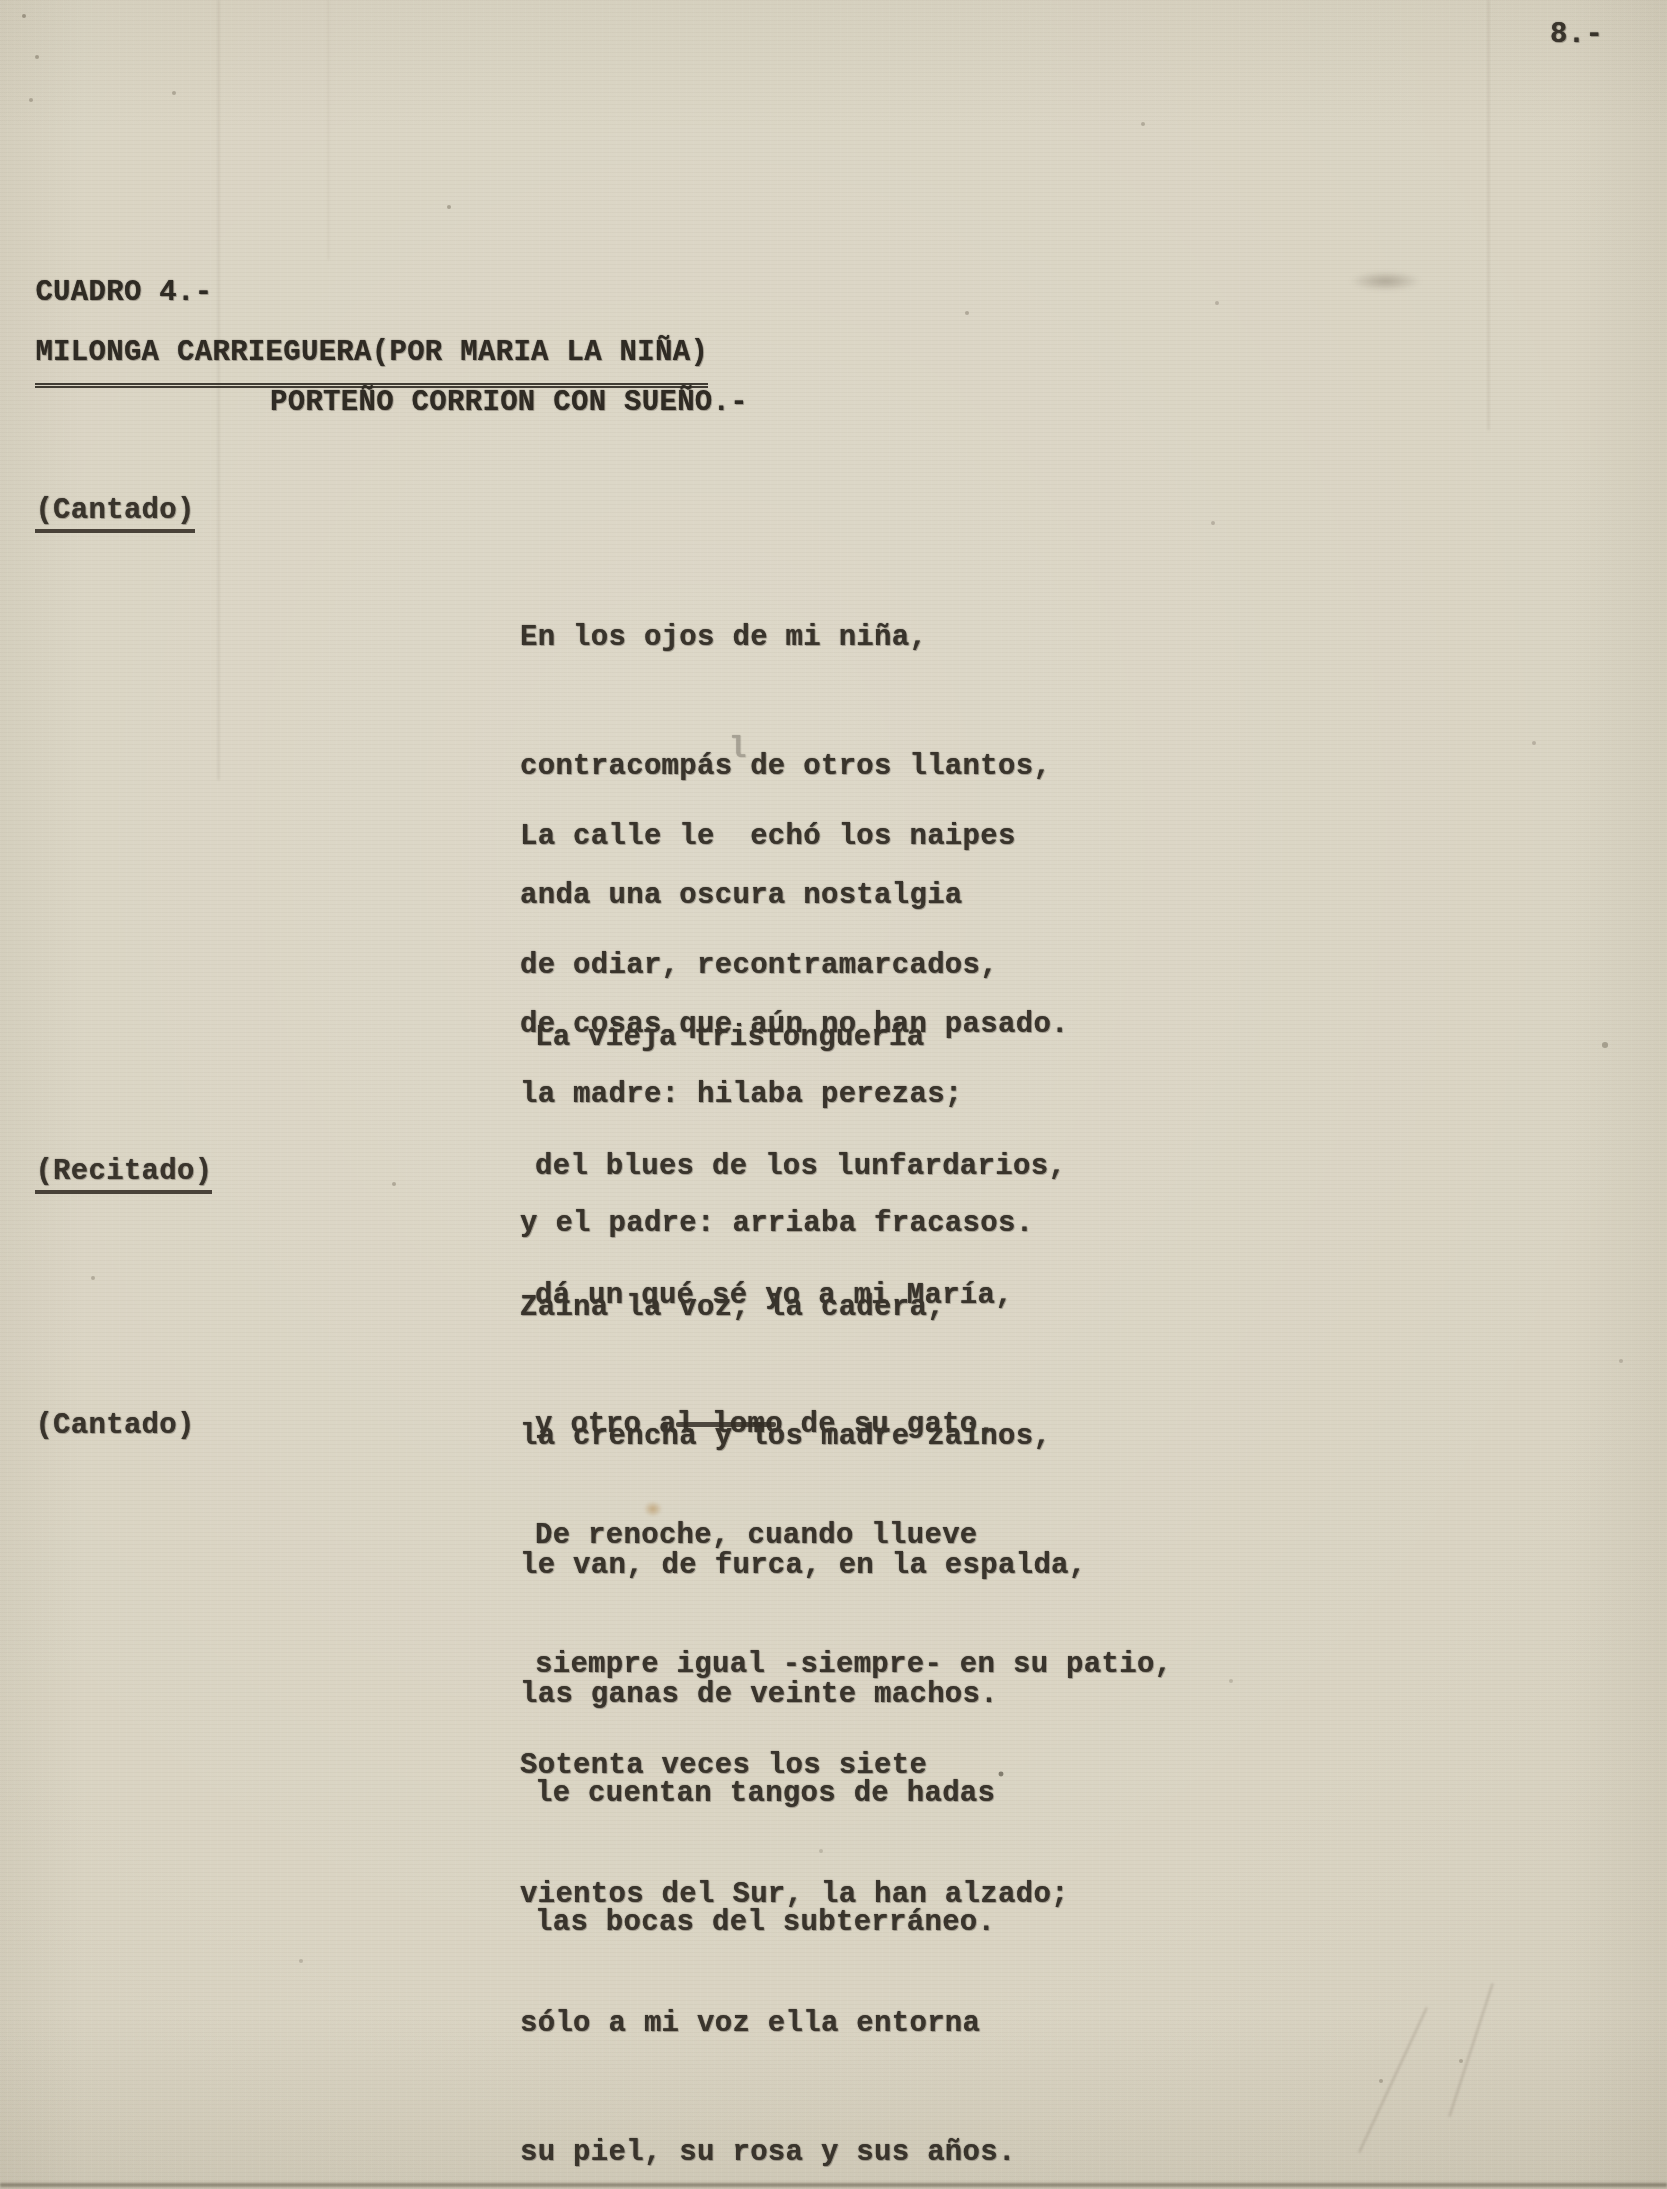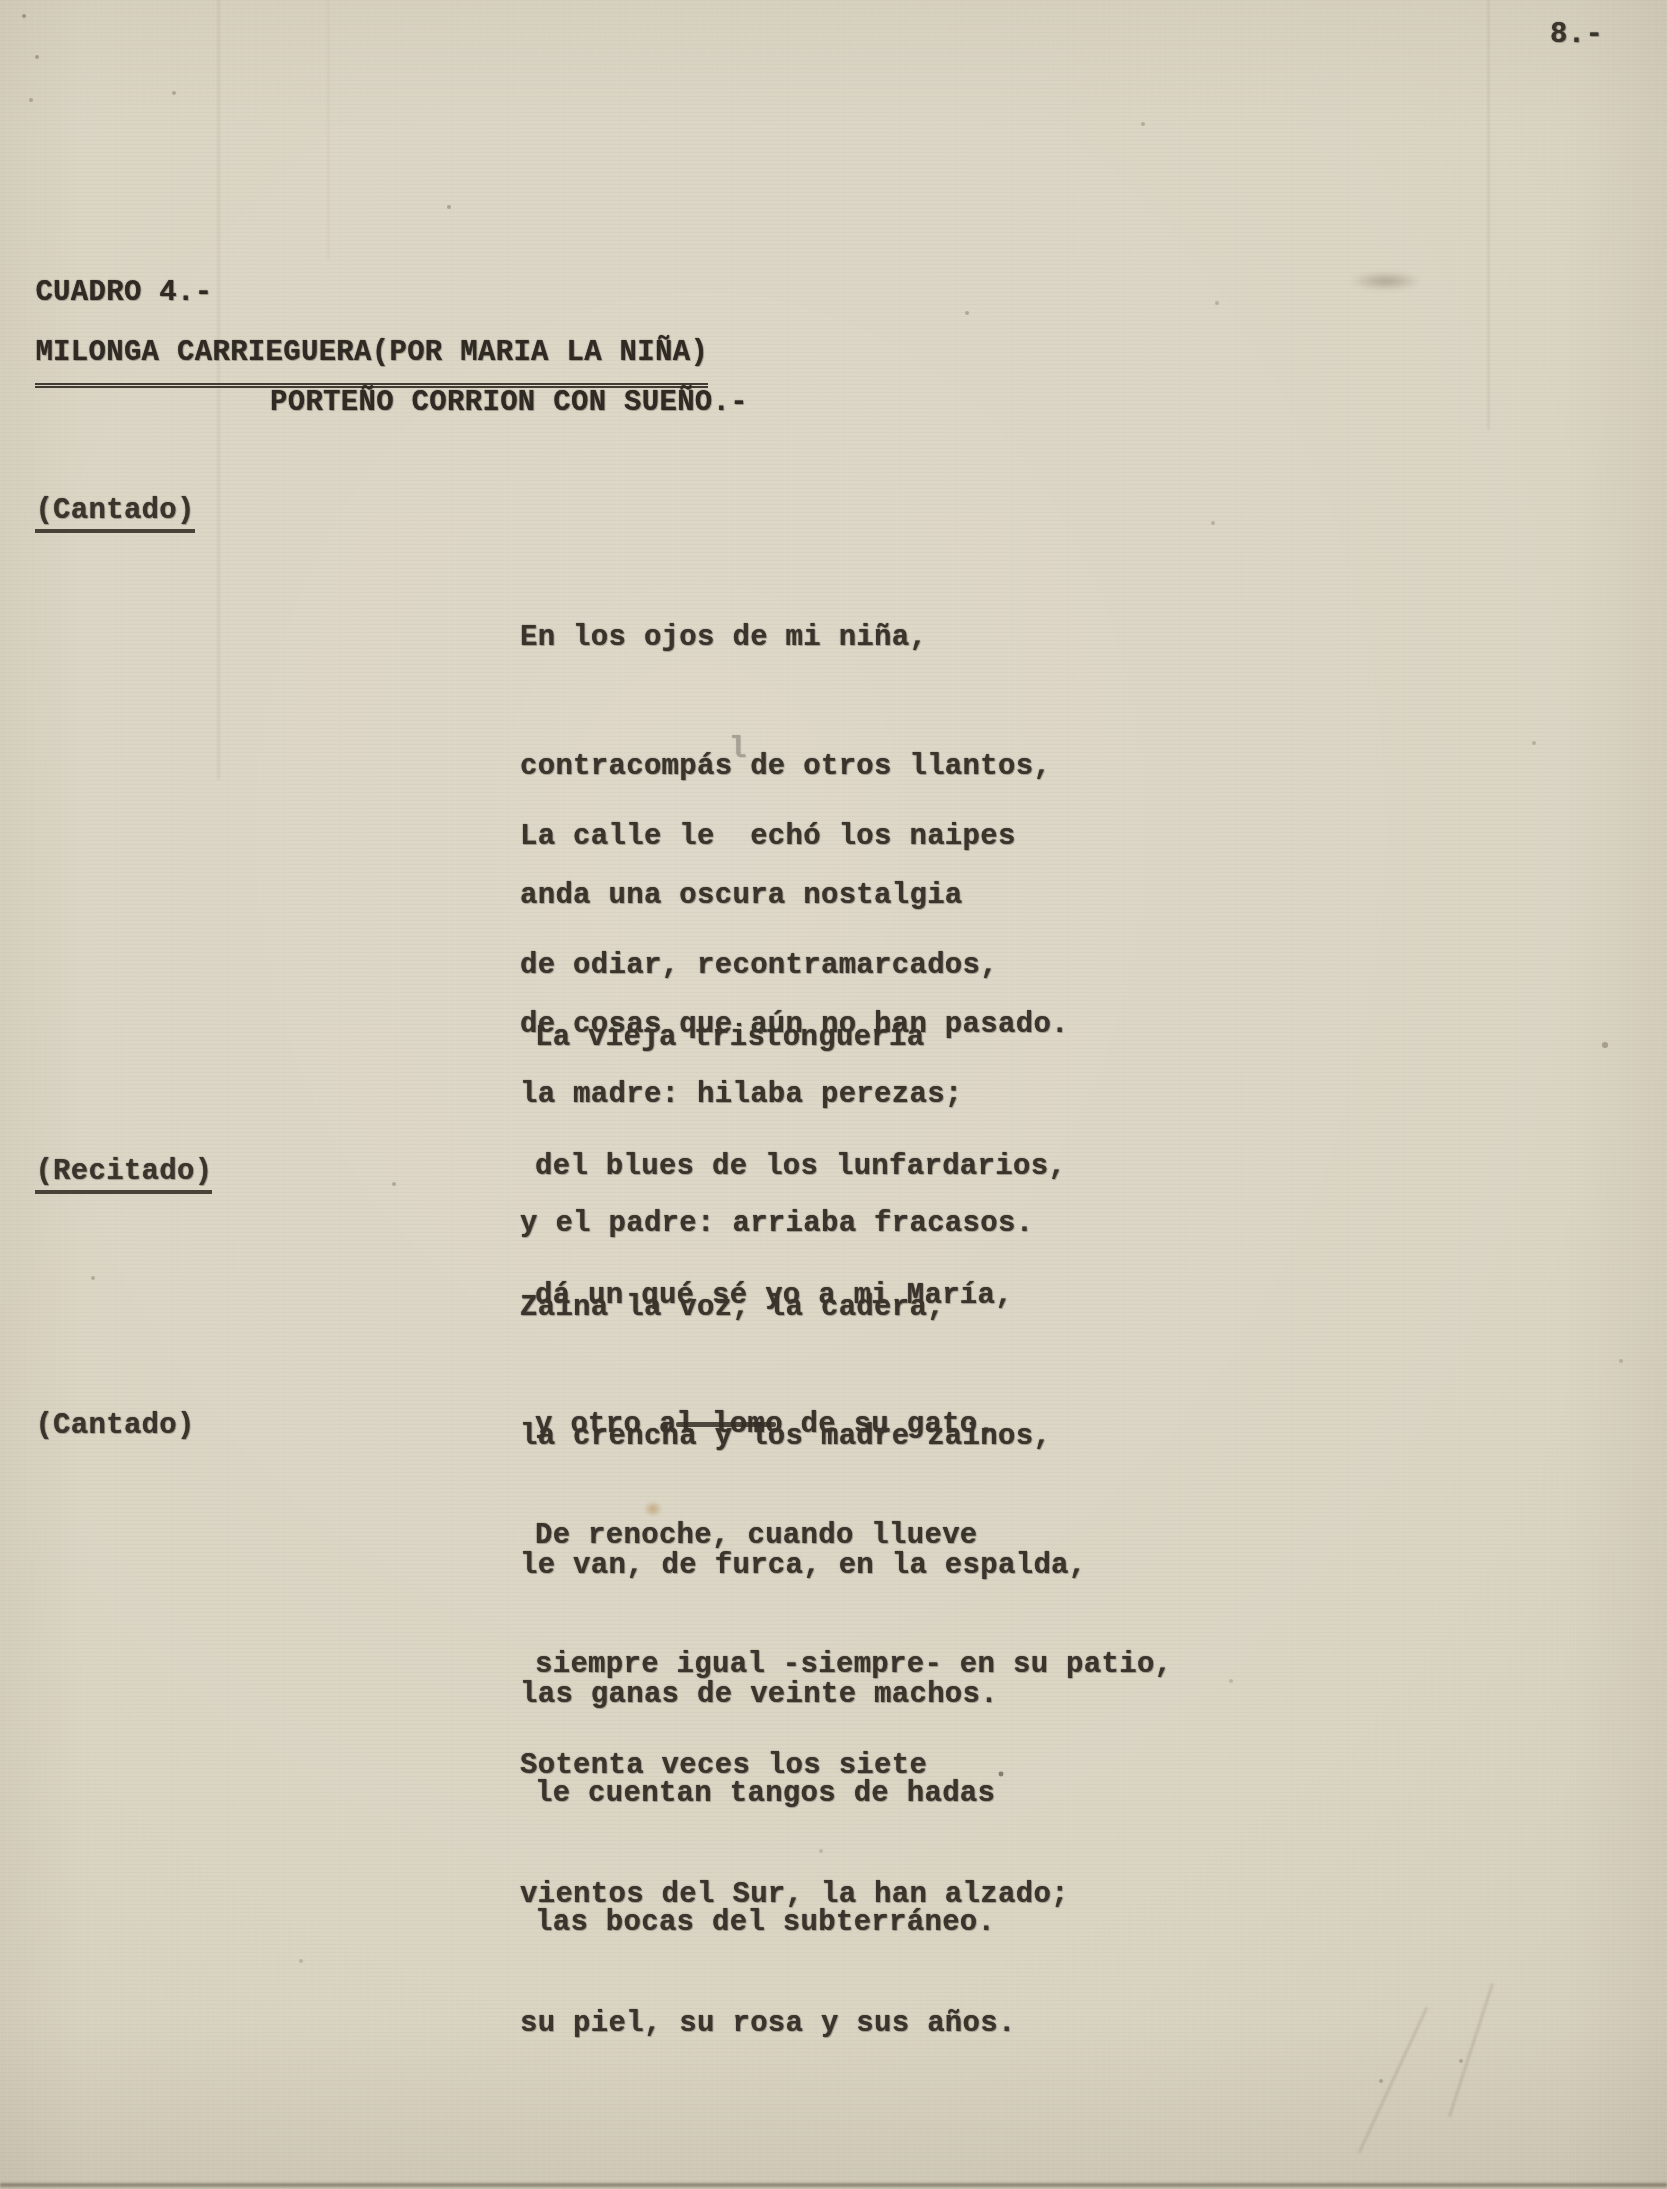--- a/index.html
+++ b/index.html
@@ -125,14 +125,15 @@
 <div class="txt stanza" style="left:520px;top:1428px;margin-left:15px;">
   <div>De renoche, cuando llueve</div>
   <div>siempre igual -siempre- en su patio,</div>
   <div>le cuentan tangos de hadas</div>
   <div>las bocas del subterráneo.</div>
 </div>
 
 <div class="txt stanza" style="left:520px;top:1658px;">
   <div>Sotenta veces los siete</div>
   <div>vientos del Sur, la han alzado;</div>
+  <div>sólo a mi voz ella entorna</div>
   <div>su piel, su rosa y sus años.</div>
 </div>
 
 </body></html>

